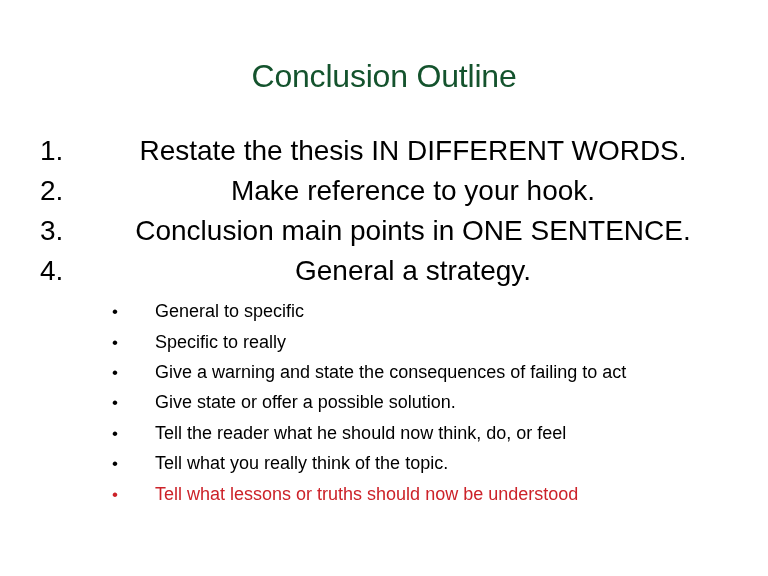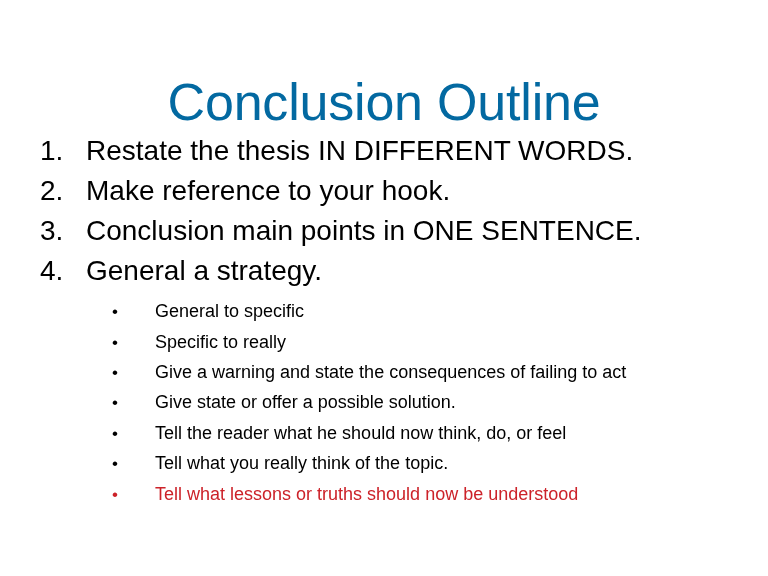--- a/index.html
+++ b/index.html
@@ -23,24 +23,24 @@
     box-sizing: border-box;
   }
 
   
   .slide-title {
     position: absolute;
     top: 38px;
     left: 0;
     width: 768px;
     text-align: center;
-    font-size: 52px;
+    font-size: 32px;
     font-weight: 400;
     line-height: 1.12;
-    color: #0369a1;
+    color: #14532d;
     letter-spacing: -0.2px;
     white-space: nowrap;
   }
 
   
   .slide-body {
     position: absolute;
     top: 132px;
     left: 40px;
     width: 700px;
@@ -65,20 +65,21 @@
   .num-marker {
     flex: 0 0 auto;
     width: 46px;
     text-align: left;
     color: #000000;
   }
 
   .num-text {
     flex: 1 1 auto;
     color: #000000;
+    text-align: center;
   }
 
   
   .sub-list {
     list-style: none;
     margin: 6px 0 0 0;
     padding: 0 0 0 72px;
   }
 
   .sub-item {

